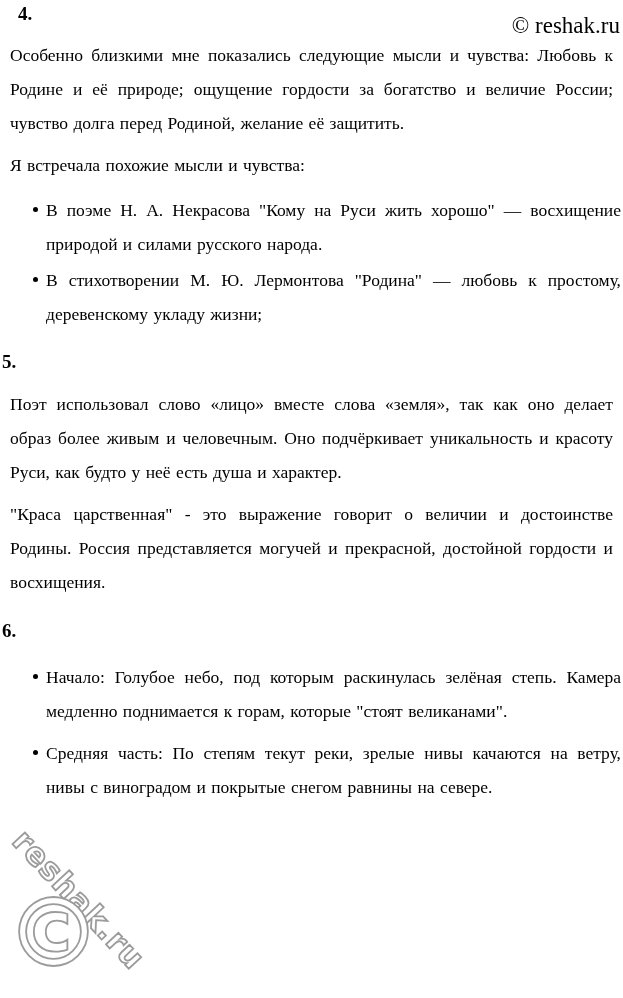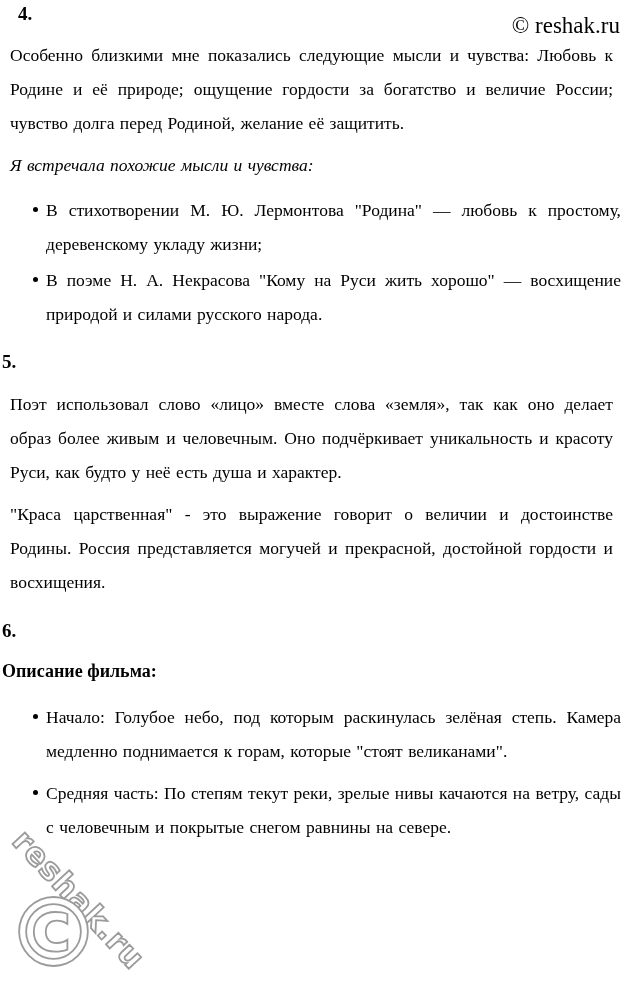--- a/index.html
+++ b/index.html
@@ -54,21 +54,21 @@
     margin-top: 12px;
   }
   p.body-text {
     font-size: 17.5px;
     line-height: 34px;
     text-align: justify;
     word-spacing: 1px;
     margin: 8px;
   }
   .mt-p1 { margin-top: 12px; }
-  .mt-p2 { margin-top: 11px; font-style: italic; }
+  .mt-p2 { margin-top: 11px; }
   .sec-num {
     font-weight: bold;
     font-size: 19px;
     line-height: 34px;
     margin: 0;
   }
   .mt-h5 { margin-top: 14px; }
   .mt-p3 { margin-top: 8px;  }
   .mt-p4 { margin-top: 13px; }
   .mt-h6 { margin-top: 15px; }
@@ -117,33 +117,32 @@
     <div class="header-row">
       <span class="sec-num-top">4.</span>
       <span class="credit">© reshak.ru</span>
     </div>
 
     <p class="body-text mt-p1">Особенно близкими мне показались следующие мысли и чувства: Любовь к Родине и её природе; ощущение гордости за богатство и величие России; чувство долга перед Родиной, желание её защитить.</p>
 
     <p class="body-text mt-p2">Я встречала похожие мысли и чувства:</p>
 
     <ul class="bullets first">
+      <li>В поэме Н. А. Некрасова "Кому на Руси жить хорошо" — восхищение природой и силами русского народа.</li>
       <li>В стихотворении М. Ю. Лермонтова "Родина" — любовь к простому, деревенскому укладу жизни;</li>
-      <li>В поэме Н. А. Некрасова "Кому на Руси жить хорошо" — восхищение природой и силами русского народа.</li>
     </ul>
 
     <p class="sec-num mt-h5">5.</p>
 
     <p class="body-text mt-p3">Поэт использовал слово «лицо» вместе слова «земля», так как оно делает образ более живым и человечным. Оно подчёркивает уникальность и красоту Руси, как будто у неё есть душа и характер.</p>
 
     <p class="body-text mt-p4">"Краса царственная" - это выражение говорит о величии и достоинстве Родины. Россия представляется могучей и прекрасной, достойной гордости и восхищения.</p>
 
     <p class="sec-num mt-h6">6.</p>
 
-    <p class="subtitle">Описание фильма:</p>
 
     <ul class="bullets tail">
       <li>Начало: Голубое небо, под которым раскинулась зелёная степь. Камера медленно поднимается к горам, которые "стоят великанами".</li>
-      <li>Средняя часть: По степям текут реки, зрелые нивы качаются на ветру, сады с человечным и покрытые снегом равнины на севере.</li>
+      <li>Средняя часть: По степям текут реки, зрелые нивы качаются на ветру, нивы с виноградом и покрытые снегом равнины на севере.</li>
     </ul>
 
   </div>
 </div>
 
 </body></html>

